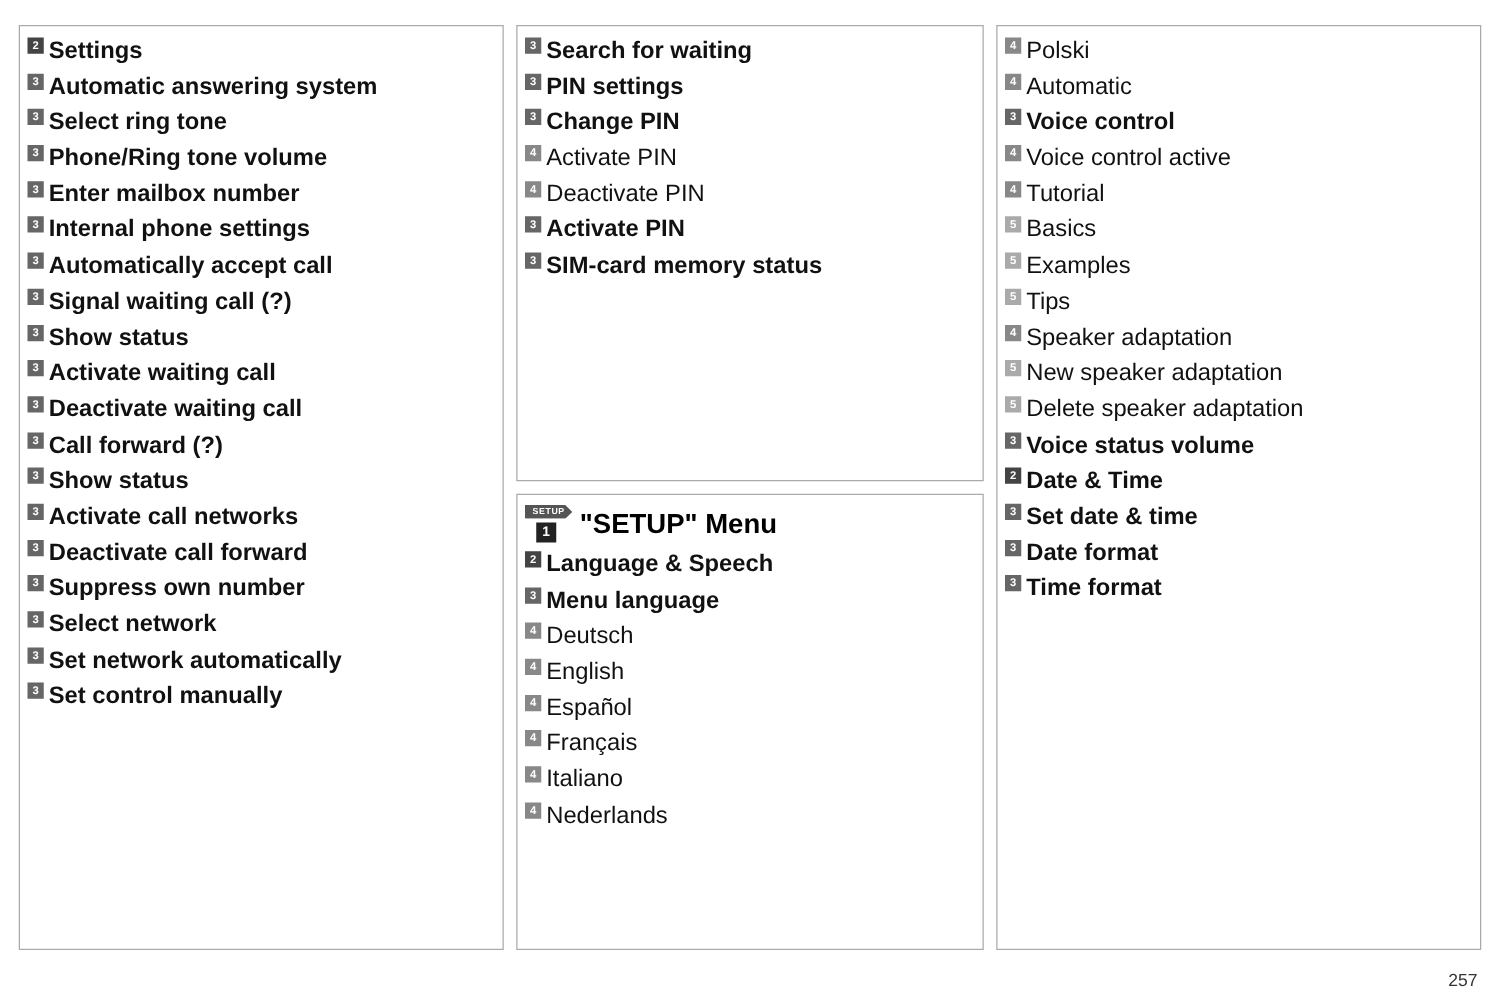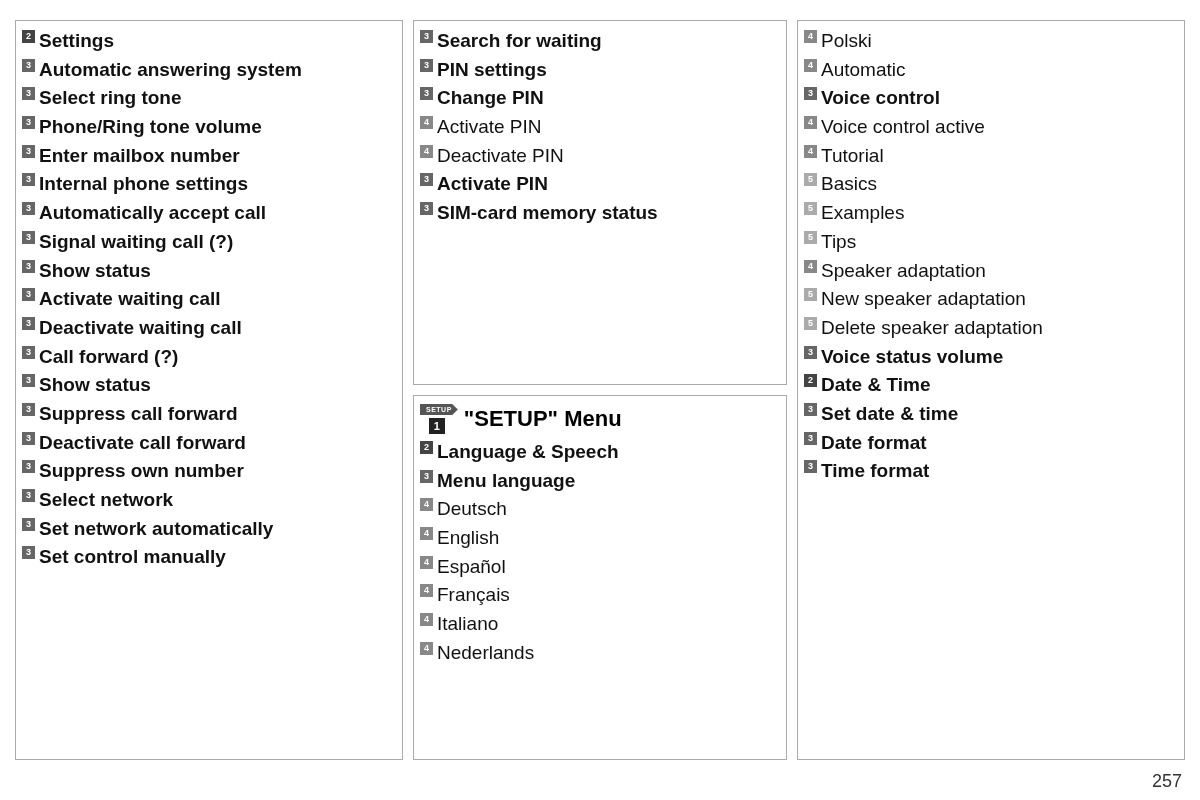--- a/index.html
+++ b/index.html
@@ -63,21 +63,21 @@
     }
     .badge-1 { background: #222; }
     .badge-2 { background: #444; }
     .badge-3 { background: #666; }
     .badge-4 { background: #888; }
     .badge-5 { background: #aaa; }
     .page-number {
       position: absolute;
       bottom: 8px;
       right: 18px;
-      font-size: 18px;
+      font-size: 14px;
       color: #333;
     }
   </style>
 </head>
 <body>
 
 <div class="page-container">
 
   <div class="column" id="left-col">
       <div class="menu-item">
@@ -127,21 +127,21 @@
       <div class="menu-item">
         <span class="badge badge-3">3</span>
         <span class="item-text bold">Call forward (?)</span>
       </div>
       <div class="menu-item">
         <span class="badge badge-3">3</span>
         <span class="item-text bold">Show status</span>
       </div>
       <div class="menu-item">
         <span class="badge badge-3">3</span>
-        <span class="item-text bold">Suppress call forward</span>
+        <span class="item-text bold">Activate call networks</span>
       </div>
       <div class="menu-item">
         <span class="badge badge-3">3</span>
         <span class="item-text bold">Deactivate call forward</span>
       </div>
       <div class="menu-item">
         <span class="badge badge-3">3</span>
         <span class="item-text bold">Suppress own number</span>
       </div>
       <div class="menu-item">

